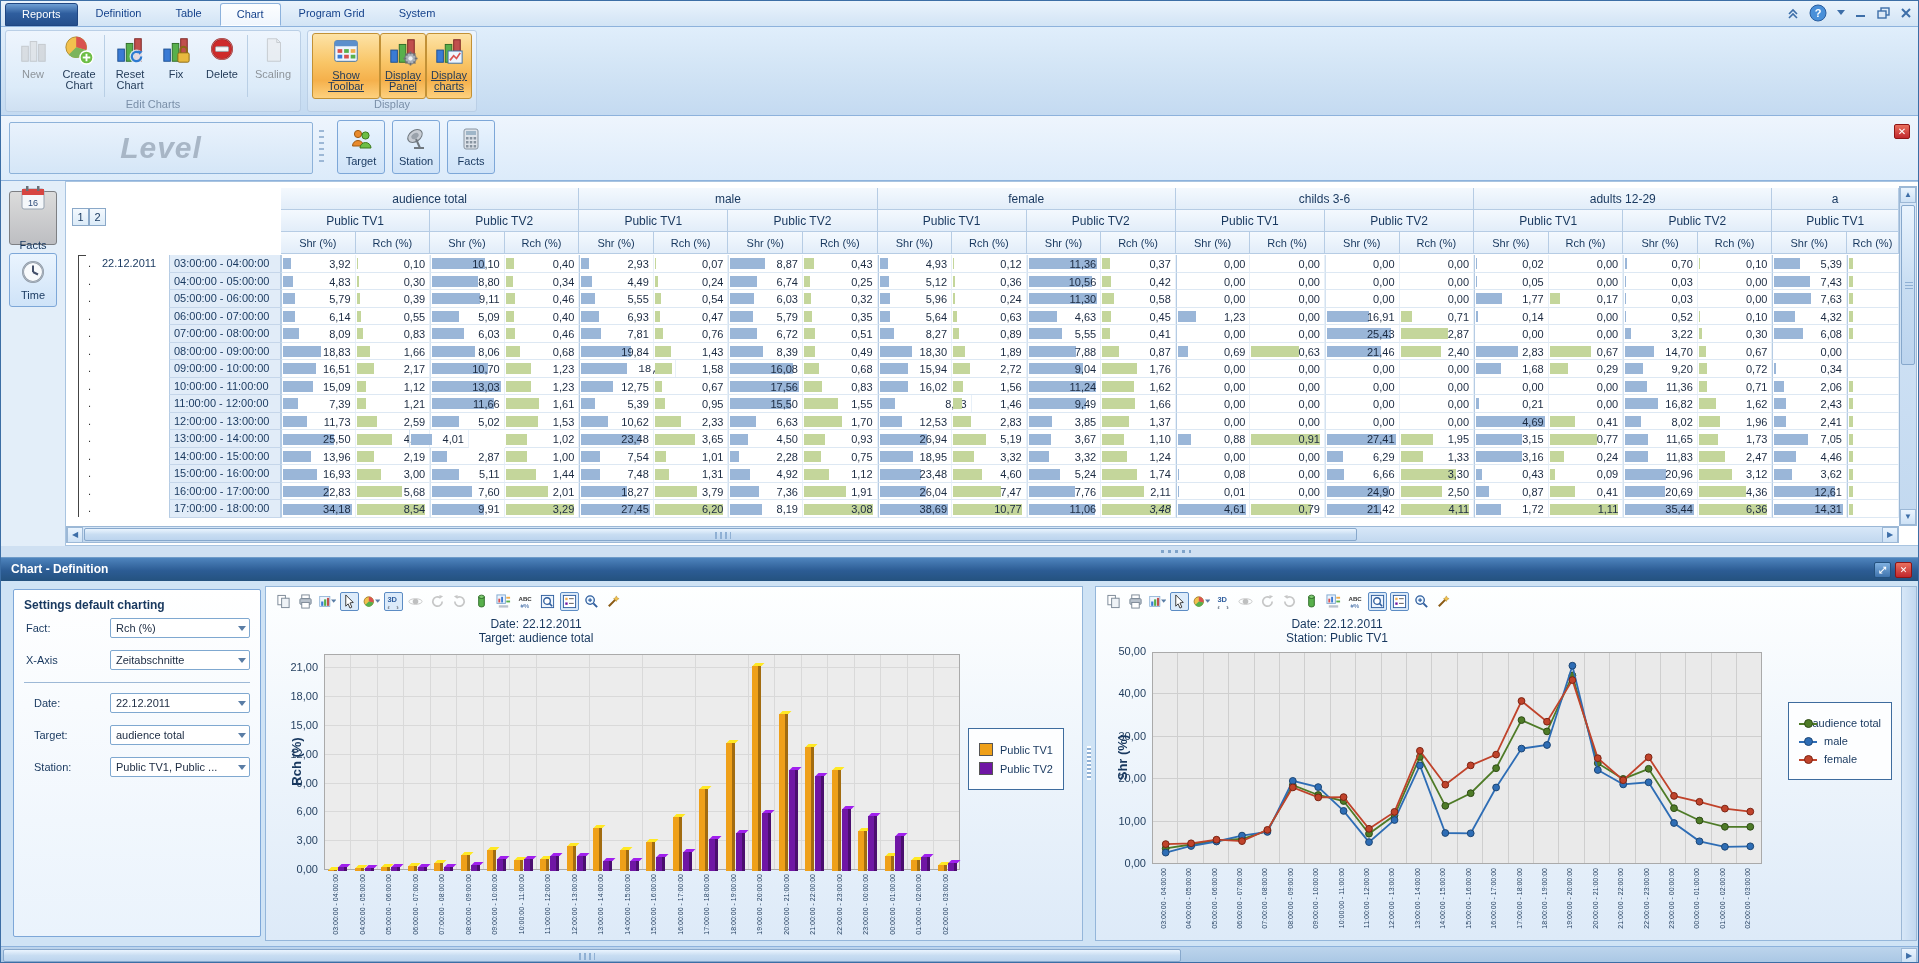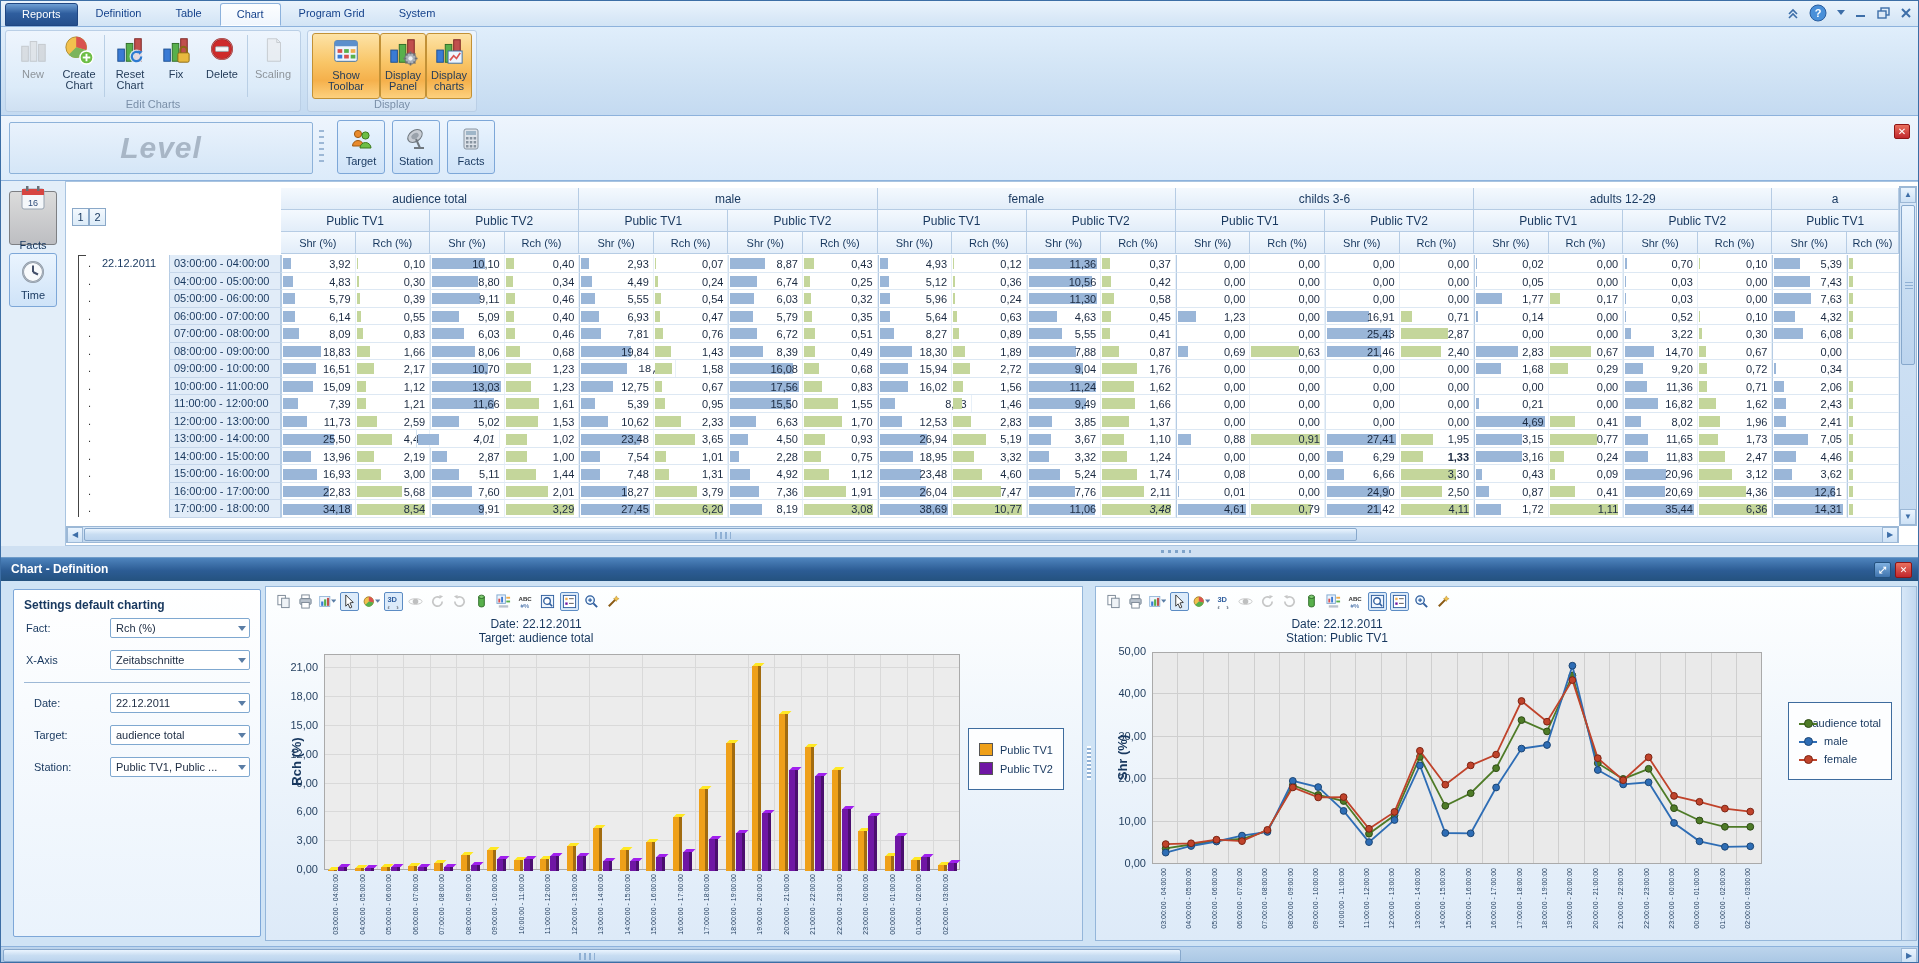--- a/index.html
+++ b/index.html
@@ -26,21 +26,21 @@
   #ribbon-groups { position:absolute; left:4px; top:3px; display:flex; gap:6px; height:82px; }
   .rgroup { position:relative; border:1px solid #bacfe6; border-radius:3px; height:82px;
     background:linear-gradient(#eef5fd,#dcebf9 70%,#cfe0f2); padding:2px 4px 14px; }
   .rlabel { position:absolute; left:0; right:0; bottom:1px; text-align:center; color:#7a8fa8; font-size:11px; }
   .rbtns { display:flex; align-items:stretch; height:66px; }
   .rbtn { width:46px; padding-top:2px; text-align:center; color:#243c59; border-radius:3px;
     display:flex; flex-direction:column; align-items:center; cursor:default; }
   .rbtn .blabel { line-height:11px; margin-top:2px; }
   .rbtn.disabled { opacity:.5; filter:grayscale(1); }
   .rbtn.toggled { background:linear-gradient(#fde3a7,#f9c566 45%,#f5b04b,#fdd17e);
-    border:1px solid #c29136; }
+    border:1px solid #c29136;text-decoration:underline; }
   .rsep { width:1px; background:#b9cfe5; margin:2px 2px; }
   
   #levelbar { position:absolute; left:0; top:115px; width:100%; height:65px;
     background:linear-gradient(#eef5fd,#dcebfa); border-bottom:1px solid #8db2dc; }
   #levelpanel { position:absolute; left:8px; top:6px; width:304px; height:52px;
     background:linear-gradient(#e9f2fc,#d5e6f7); border:1px solid #8db2d9; border-radius:2px;
     display:flex; align-items:center; justify-content:center; }
   #leveltitle { font-size:30px; font-weight:bold; font-style:italic; color:#a8b6c6; letter-spacing:1px; }
   #levelgrip { position:absolute; left:318px; top:14px; width:5px; height:36px;
     background:repeating-linear-gradient(#9db8d6 0 2px,transparent 2px 6px); }
@@ -1284,21 +1284,21 @@
             <div class="bullet">.</div>
             <div class="rtime">13:00:00 - 14:00:00</div>
             <div class="cell sep" style="left: 215px; width: 74.57px;">
               <div class="cbar shr" style="width: 51.2px; top: 3.265px;"></div>
               <div class="cval">25,50</div>
             </div>
             <div class="cell" style="left: 289.57px; width: 74.57px;">
               <div class="cbar rch" style="width: 35.6px; top: 3.265px;"></div>
               <div class="cval">4,44</div>
             </div>
-            <div class="cell sep2" style="left: 350px; width: 84px; font-style: italic;">
+            <div class="cell sep2" style="left: 343px; width: 60px;">
               <div class="cbar shr" style="width: 21.1px; top: 3.265px;"></div>
               <div class="cval">4,01</div>
             </div>
             <div class="cell" style="left: 438.71px; width: 74.57px;">
               <div class="cbar rch" style="width: 21.3px; top: 3.265px;"></div>
               <div class="cval">1,02</div>
             </div>
             <div class="cell sep" style="left: 513.28px; width: 74.57px;">
               <div class="cbar shr" style="width: 58.7px; top: 3.265px;"></div>
               <div class="cval">23,48</div>
@@ -1425,21 +1425,21 @@
             <div class="cell sep" style="left: 1109.84px; width: 74.57px;">
               <div class="cval">0,00</div>
             </div>
             <div class="cell" style="left: 1184.41px; width: 74.57px;">
               <div class="cval">0,00</div>
             </div>
             <div class="cell sep2" style="left: 1258.98px; width: 74.57px;">
               <div class="cbar shr" style="width: 15.7px; top: 3.265px;"></div>
               <div class="cval">6,29</div>
             </div>
-            <div class="cell" style="left: 1333.55px; width: 74.57px; font-weight: bold;">
+            <div class="cell" style="left: 1333.55px; width: 74.57px;">
               <div class="cbar rch" style="width: 22.2px; top: 3.265px;"></div>
               <div class="cval">1,33</div>
             </div>
             <div class="cell sep" style="left: 1408.12px; width: 74.57px;">
               <div class="cbar shr" style="width: 46.2px; top: 3.265px;"></div>
               <div class="cval">3,16</div>
             </div>
             <div class="cell" style="left: 1482.69px; width: 74.57px;">
               <div class="cbar rch" style="width: 14.8px; top: 3.265px;"></div>
               <div class="cval">0,24</div>

